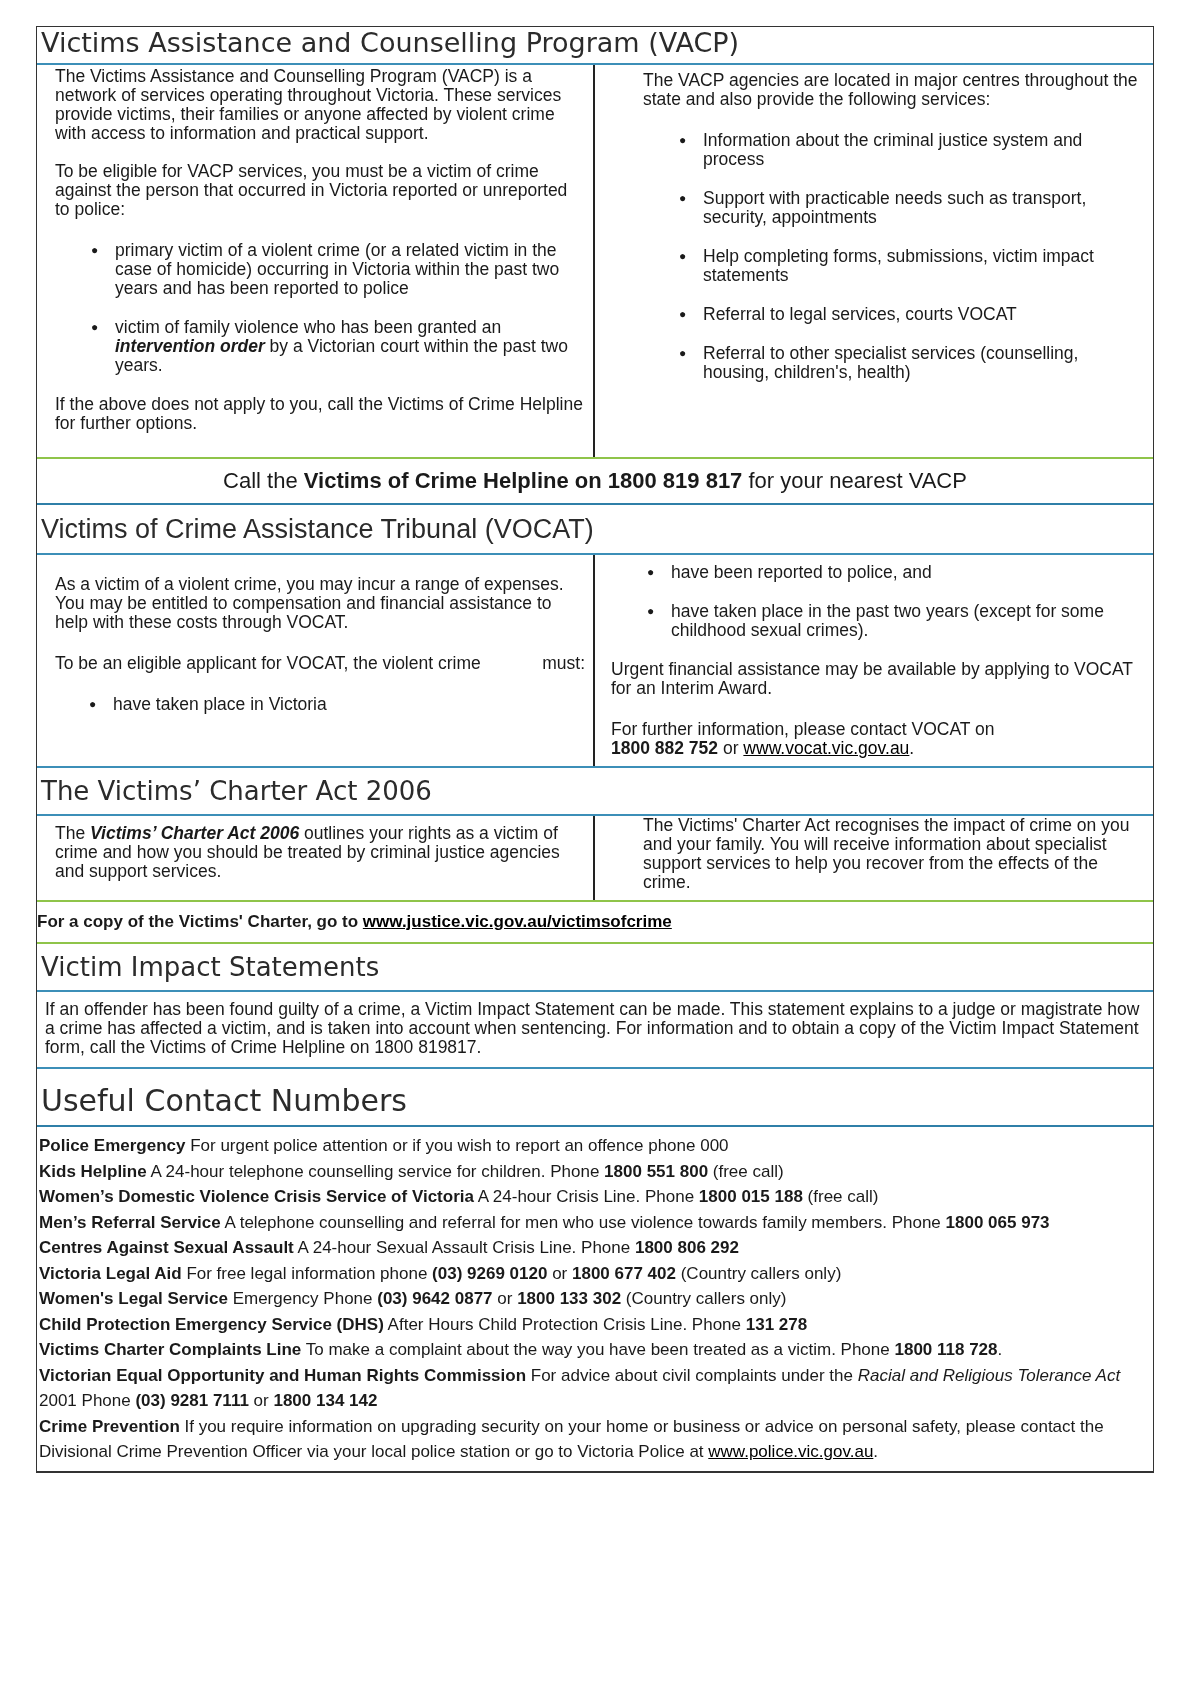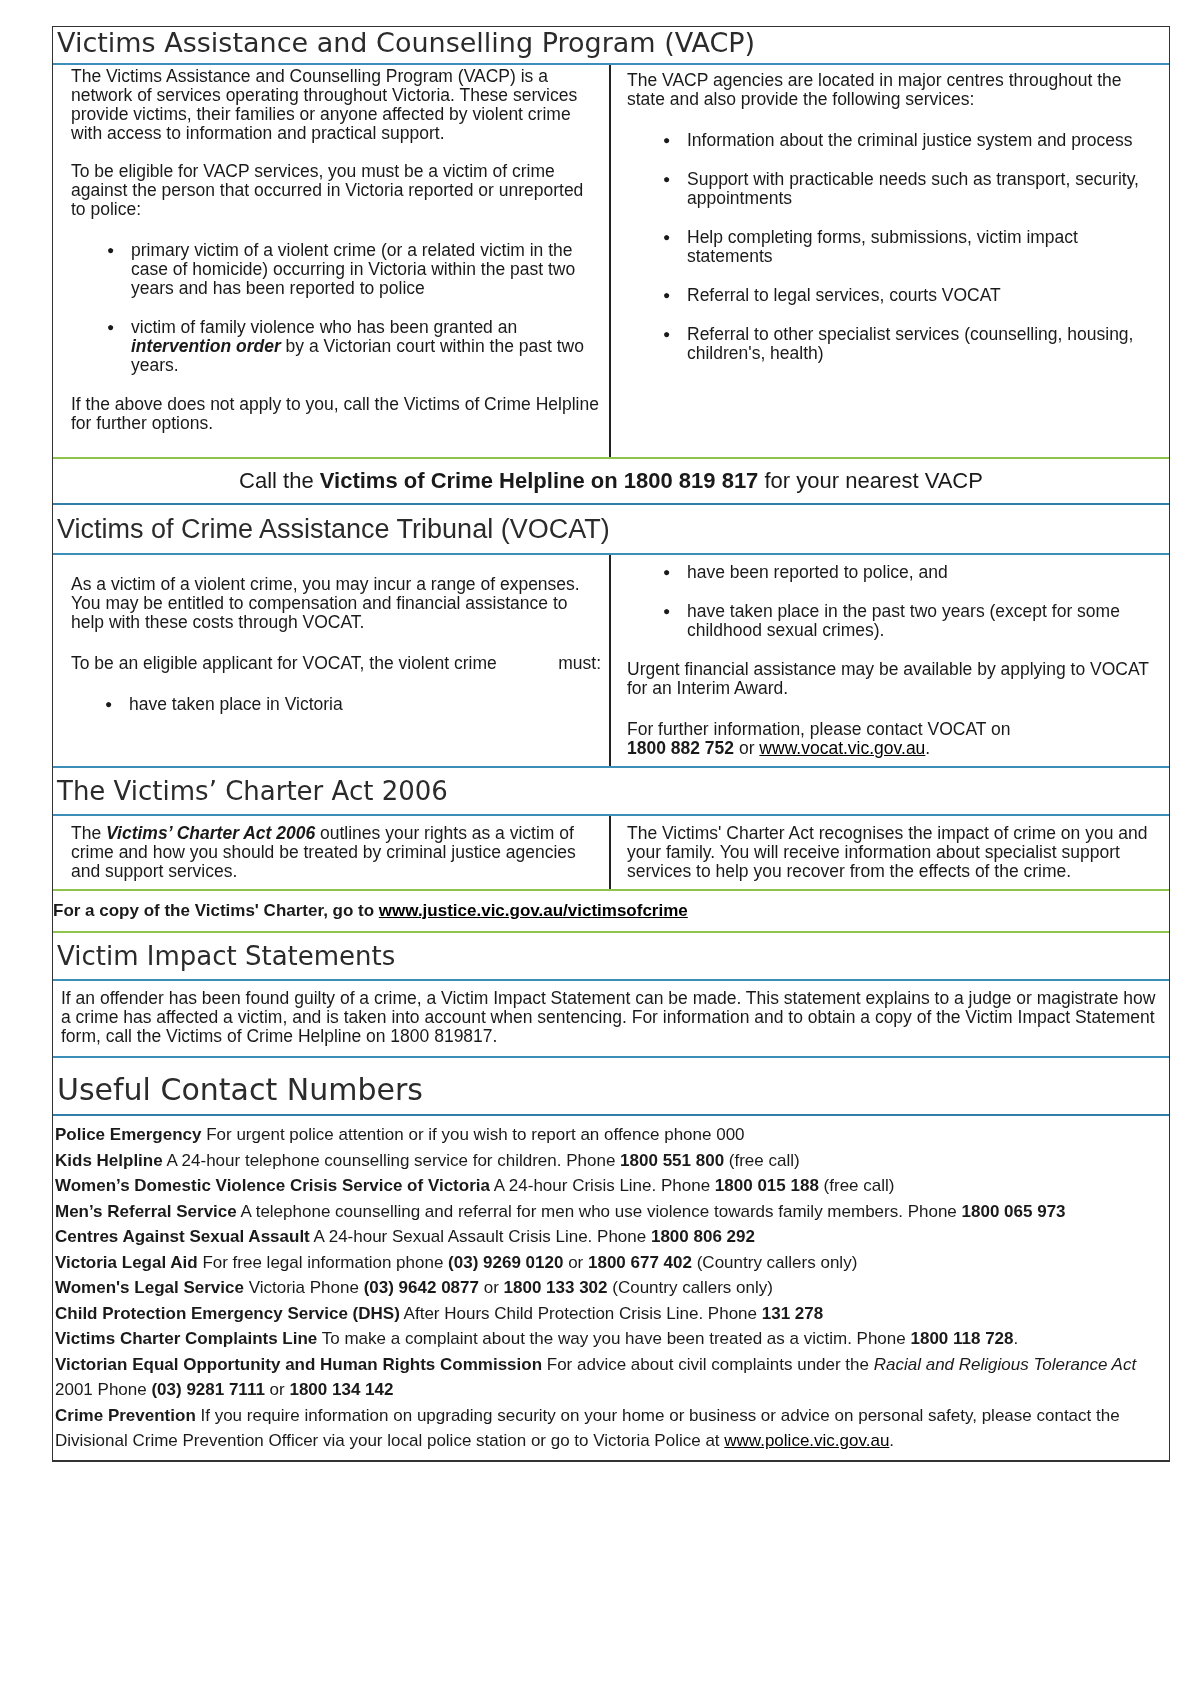--- a/index.html
+++ b/index.html
@@ -1,21 +1,21 @@
 <!DOCTYPE html>
 <html><head>
 <meta charset="utf-8">
 <style>
   html, body { margin: 0; padding: 0; background: #ffffff; }
   body {
     width: 1200px; height: 1697px; position: relative; overflow: hidden;
     font-family: "Liberation Sans", sans-serif; color: #1a1a1a;
   }
   .page {
-    position: absolute; left: 52px; top: 26px; width: 1116px;
+    position: absolute; left: 36px; top: 26px; width: 1116px;
     border: 1.5px solid #333; border-bottom-width: 2px;
   }
   .sec-title {
     font-family: "DejaVu Sans", sans-serif; color: #2b2b2b;
     padding: 0 4px; line-height: 1;
   }
   .t-vacp { font-size: 27px; padding-top: 2px; height: 34px; border-bottom: 2px solid #3c8fb8; }
   .t-vocat { font-family: "Liberation Sans", sans-serif; font-size: 27px; height: 48px; line-height: 48px; border-bottom: 2px solid #3c8fb8; }
   .t-charter { font-size: 26px; height: 46px; line-height: 46px; border-bottom: 2px solid #3c8fb8; }
   .t-vis { font-size: 26px; height: 46px; line-height: 46px; border-bottom: 2px solid #3c8fb8; }
@@ -23,21 +23,21 @@
 
   .two-col { display: flex; }
   .col { box-sizing: border-box; font-size: 17.5px; line-height: 19px; }
   .col.left { width: 558px; padding: 2px 8px 8px 18px; border-right: 2.5px solid #222; }
   .col.right { flex: 1; padding: 6px 10px 8px 16px; }
   .col p { margin: 0 0 19px 0; }
   ul.bul { list-style: none; margin: 0 0 18px 0; padding: 0 0 0 60px; }
   ul.bul li { position: relative; margin-bottom: 20px; }
   ul.bul li::before { content: "\25CF"; position: absolute; left: -24px; top: 0; font-size: 12px; }
   .right ul.bul { padding-left: 60px; }
-  .green-line { border-bottom: 2px solid #8fc44a; }
+  .green-line { border-bottom: 2px solid #8fc44a; gap: 32px; }
   .blue-line { border-bottom: 2px solid #3c8fb8; }
 
   .callout {
     text-align: center; font-size: 22px; height: 44px; line-height: 44px;
     border-bottom: 2px solid #2f7fa8;
   }
   .callout b { font-weight: bold; }
   .charter-link-row {
     text-align: left; font-size: 17px; font-weight: bold; height: 40px; line-height: 40px;
     border-bottom: 2px solid #8fc44a;
@@ -103,40 +103,40 @@
         <b>1800 882 752</b><span> or </span><a class="lnk">www.vocat.vic.gov.au</a><span>.</span>
       </p>
     </div>
   </div>
 
   <div class="sec-title t-charter">The Victims’ Charter Act 2006</div>
   <div class="two-col green-line">
     <div class="col left" style="padding-top:8px">
       <p style="margin-bottom:0"><span>The </span><b><i>Victims’ Charter Act 2006</i></b><span> outlines your rights as a victim of crime and how you should be treated by criminal justice agencies and support services.</span></p>
     </div>
-    <div class="col right" style="padding-top:8px">
+    <div class="col right" style="padding-top:0">
       <p style="margin-bottom:0">The Victims' Charter Act recognises the impact of crime on you and your family. You will receive information about specialist support services to help you recover from the effects of the crime.</p>
     </div>
   </div>
   <div class="charter-link-row">
     <span>For a copy of the Victims' Charter, go to </span><a class="lnk">www.justice.vic.gov.au/victimsofcrime</a>
   </div>
 
   <div class="sec-title t-vis">Victim Impact Statements</div>
   <div class="vis-body">If an offender has been found guilty of a crime, a Victim Impact Statement can be made. This statement explains to a judge or magistrate how a crime has affected a victim, and is taken into account when sentencing. For information and to obtain a copy of the Victim Impact Statement form, call the Victims of Crime Helpline on 1800 819817.</div>
 
   <div class="sec-title t-ucn">Useful Contact Numbers</div>
   <div class="contacts">
     <div class="row"><b>Police Emergency</b><span> For urgent police attention or if you wish to report an offence phone 000</span></div>
     <div class="row"><b>Kids Helpline</b><span> A 24-hour telephone counselling service for children.  Phone </span><b>1800 551 800</b><span> (free call)</span></div>
     <div class="row"><b>Women’s Domestic Violence Crisis Service of Victoria</b><span> A 24-hour Crisis Line.  Phone </span><b>1800 015 188</b><span> (free call)</span></div>
     <div class="row"><b>Men’s Referral Service</b><span> A telephone counselling and referral for men who use violence towards family members. Phone </span><b>1800 065 973</b></div>
     <div class="row"><b>Centres Against Sexual Assault</b><span> A 24-hour Sexual Assault Crisis Line. Phone </span><b>1800 806 292</b></div>
     <div class="row"><b>Victoria Legal Aid</b><span> For free legal information phone </span><b>(03) 9269 0120</b><span> or </span><b>1800 677 402</b><span> (Country callers only)</span></div>
-    <div class="row"><b>Women's Legal Service</b><span> Victoria Phone </span><b>(03) 9642 0877</b><span> or </span><b>1800 133 302</b><span> (Country callers only)</span></div>
+    <div class="row"><b>Women's Legal Service</b><span> Emergency Phone </span><b>(03) 9642 0877</b><span> or </span><b>1800 133 302</b><span> (Country callers only)</span></div>
     <div class="row"><b>Child Protection Emergency Service (DHS)</b><span> After Hours Child Protection Crisis Line. Phone </span><b>131 278</b></div>
     <div class="row"><b>Victims Charter Complaints Line</b><span> To make a complaint about the way you have been treated as a victim.  Phone </span><b>1800 118 728</b><span>.</span></div>
     <div class="row"><b>Victorian Equal Opportunity and Human Rights Commission</b><span> For advice about civil complaints under the </span><i>Racial and Religious Tolerance Act</i><span> 2001 Phone </span><b>(03) 9281 7111</b><span> or </span><b>1800 134 142</b></div>
     <div class="row"><b>Crime Prevention</b><span> If you require information on upgrading security on your home or business or advice on personal safety, please contact the Divisional Crime Prevention Officer via your local police station or go to Victoria Police at </span><a class="lnk">www.police.vic.gov.au</a><span>.</span></div>
   </div>
 </div>
 
 <div class="footer-note">This report may be handed to you in person or sent to you in the mail</div>
 
 </body></html>

